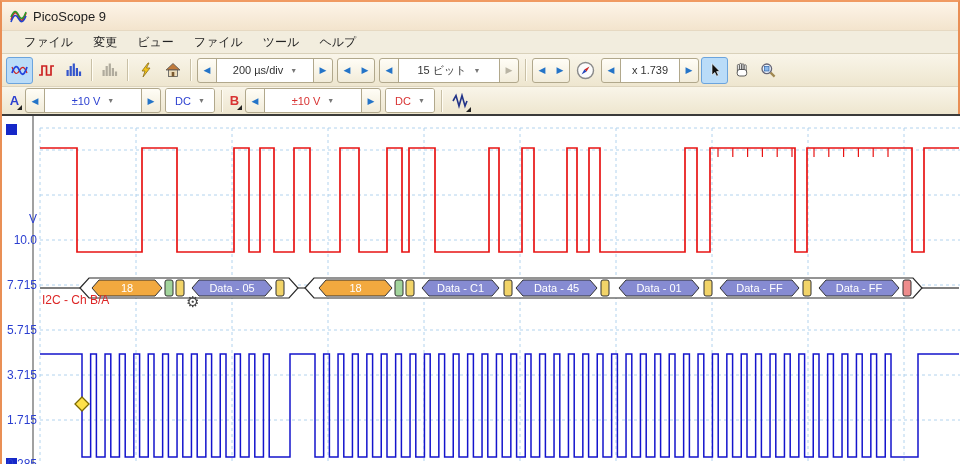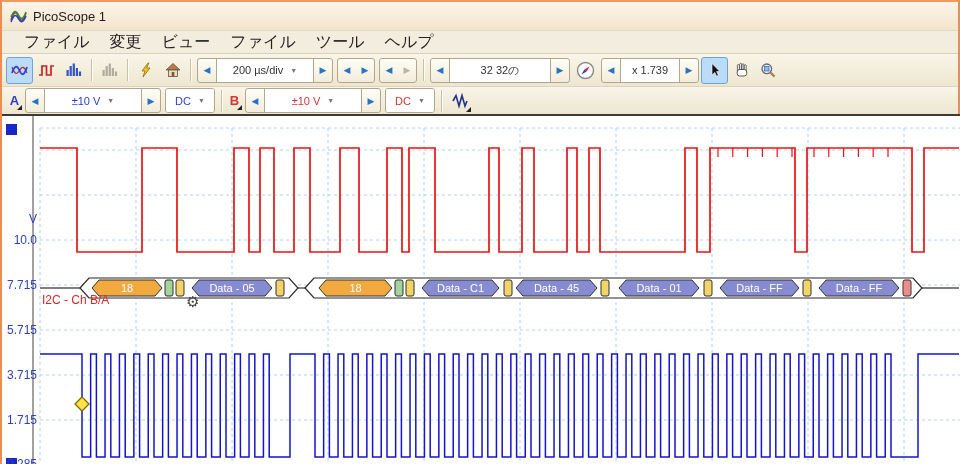--- a/index.html
+++ b/index.html
@@ -3,21 +3,21 @@
 <meta charset="utf-8">
 <style>
   html,body{margin:0;padding:0;}
   body{width:960px;height:464px;overflow:hidden;font-family:"Liberation Sans",sans-serif;background:#fff;}
   #win{width:960px;height:464px;box-sizing:border-box;border-top:2px solid #f09a62;border-left:2px solid #e98f55;border-right:2px solid #e98f55;position:relative;background:#fff;}
   
   .titlebar{height:28px;background:linear-gradient(#fdf4e8,#f3e4cd);display:flex;align-items:center;padding-left:8px;border-bottom:1px solid #e6d9c2;}
   .apptitle{font-size:13px;color:#1d1d1d;margin-left:6px;}
   
   .menubar{height:22px;background:#f2edde;border-bottom:1px solid #d9d1ba;display:flex;align-items:center;padding-left:12px;}
-  .menu-item{font-size:16px;color:#222;padding:18px 10px;cursor:default;}
+  .menu-item{font-size:12px;color:#222;padding:18px 10px;cursor:default;}
   
   .toolbar{background:linear-gradient(#f9f5e9,#eee6cf);display:flex;align-items:center;padding-left:4px;}
   #toolbar1{height:32px;border-bottom:1px solid #ddd4bd;}
   #toolbar2{height:27px;border-bottom:1px solid #b9b096;}
   .tbtn{width:25px;height:25px;border:1px solid transparent;border-radius:3px;display:flex;align-items:center;justify-content:center;flex:0 0 auto;}
   .tbtn.sel{background:#badcf8;border-color:#6ba4dd;}
   .sep{width:1px;height:22px;background:#c9c0a6;box-shadow:1px 0 0 #fffdf4;margin:0 4px;flex:0 0 auto;}
   .grp{display:flex;align-items:stretch;height:23px;border:1px solid #b1a88c;border-radius:3px;background:linear-gradient(#fffdf6,#f2ecda);margin:0 2px;flex:0 0 auto;overflow:hidden;}
   .abtn{width:18px;display:flex;align-items:center;justify-content:center;font-size:9px;color:#2474c8;flex:0 0 auto;}
   .abtn.dis{color:#b9b4a4;}
@@ -37,21 +37,21 @@
 <body>
 
 <div id="win">
 
   <div class="titlebar">
     <svg width="17" height="17" viewBox="0 0 17 17">
       <path d="M1,12 C4,3 6,3 8.5,8.5 C11,14 13,14 16,5" stroke="#cc2222" stroke-width="1.6" fill="none"></path>
       <path d="M1,9 C4,2 6,2 8.5,7 C11,12 13,12 16,4" stroke="#2a9a2a" stroke-width="1.6" fill="none"></path>
       <path d="M1,14 C4,6 6,6 8.5,10.5 C11,15 13,15 16,8" stroke="#2244cc" stroke-width="1.6" fill="none"></path>
     </svg>
-    <span class="apptitle">PicoScope 1</span>
+    <span class="apptitle">PicoScope 9</span>
   </div>
 
   <div class="menubar">
     <span class="menu-item">ファイル</span>
     <span class="menu-item">変更</span>
     <span class="menu-item">ビュー</span>
     <span class="menu-item">ファイル</span>
     <span class="menu-item">ツール</span>
     <span class="menu-item">ヘルプ</span>
   </div>
@@ -108,28 +108,29 @@
           <span class="caret">▼</span>
       </div>
       <div class="abtn">▶</div>
     </div>
     <div class="grp">
       <div class="abtn">◀</div>
       <div class="abtn">▶</div>
     </div>
     <div class="grp">
       <div class="abtn">◀</div>
+      <div class="fld" style="width:100px">
+        <span>15 ビット</span>
+          <span class="caret">▼</span>
+      </div>
       <div class="abtn dis">▶</div>
     </div>
     <div class="sep"></div>
     <div class="grp">
       <div class="abtn">◀</div>
-      <div class="fld" style="width:100px">
-        <span>32 32の</span>
-      </div>
       <div class="abtn">▶</div>
     </div>
     <div class="tbtn">
       <svg width="19" height="19" viewBox="0 0 19 19">
         <circle cx="9.5" cy="9.5" r="8" fill="#fbfbfb" stroke="#8a8a8a" stroke-width="1.4"></circle>
         <polygon points="13.5,5.5 10.6,10.6 8.4,8.4" fill="#cc2222"></polygon>
         <polygon points="5.5,13.5 8.4,8.4 10.6,10.6" fill="#2244bb"></polygon>
       </svg>
     </div>
     <div class="grp">

